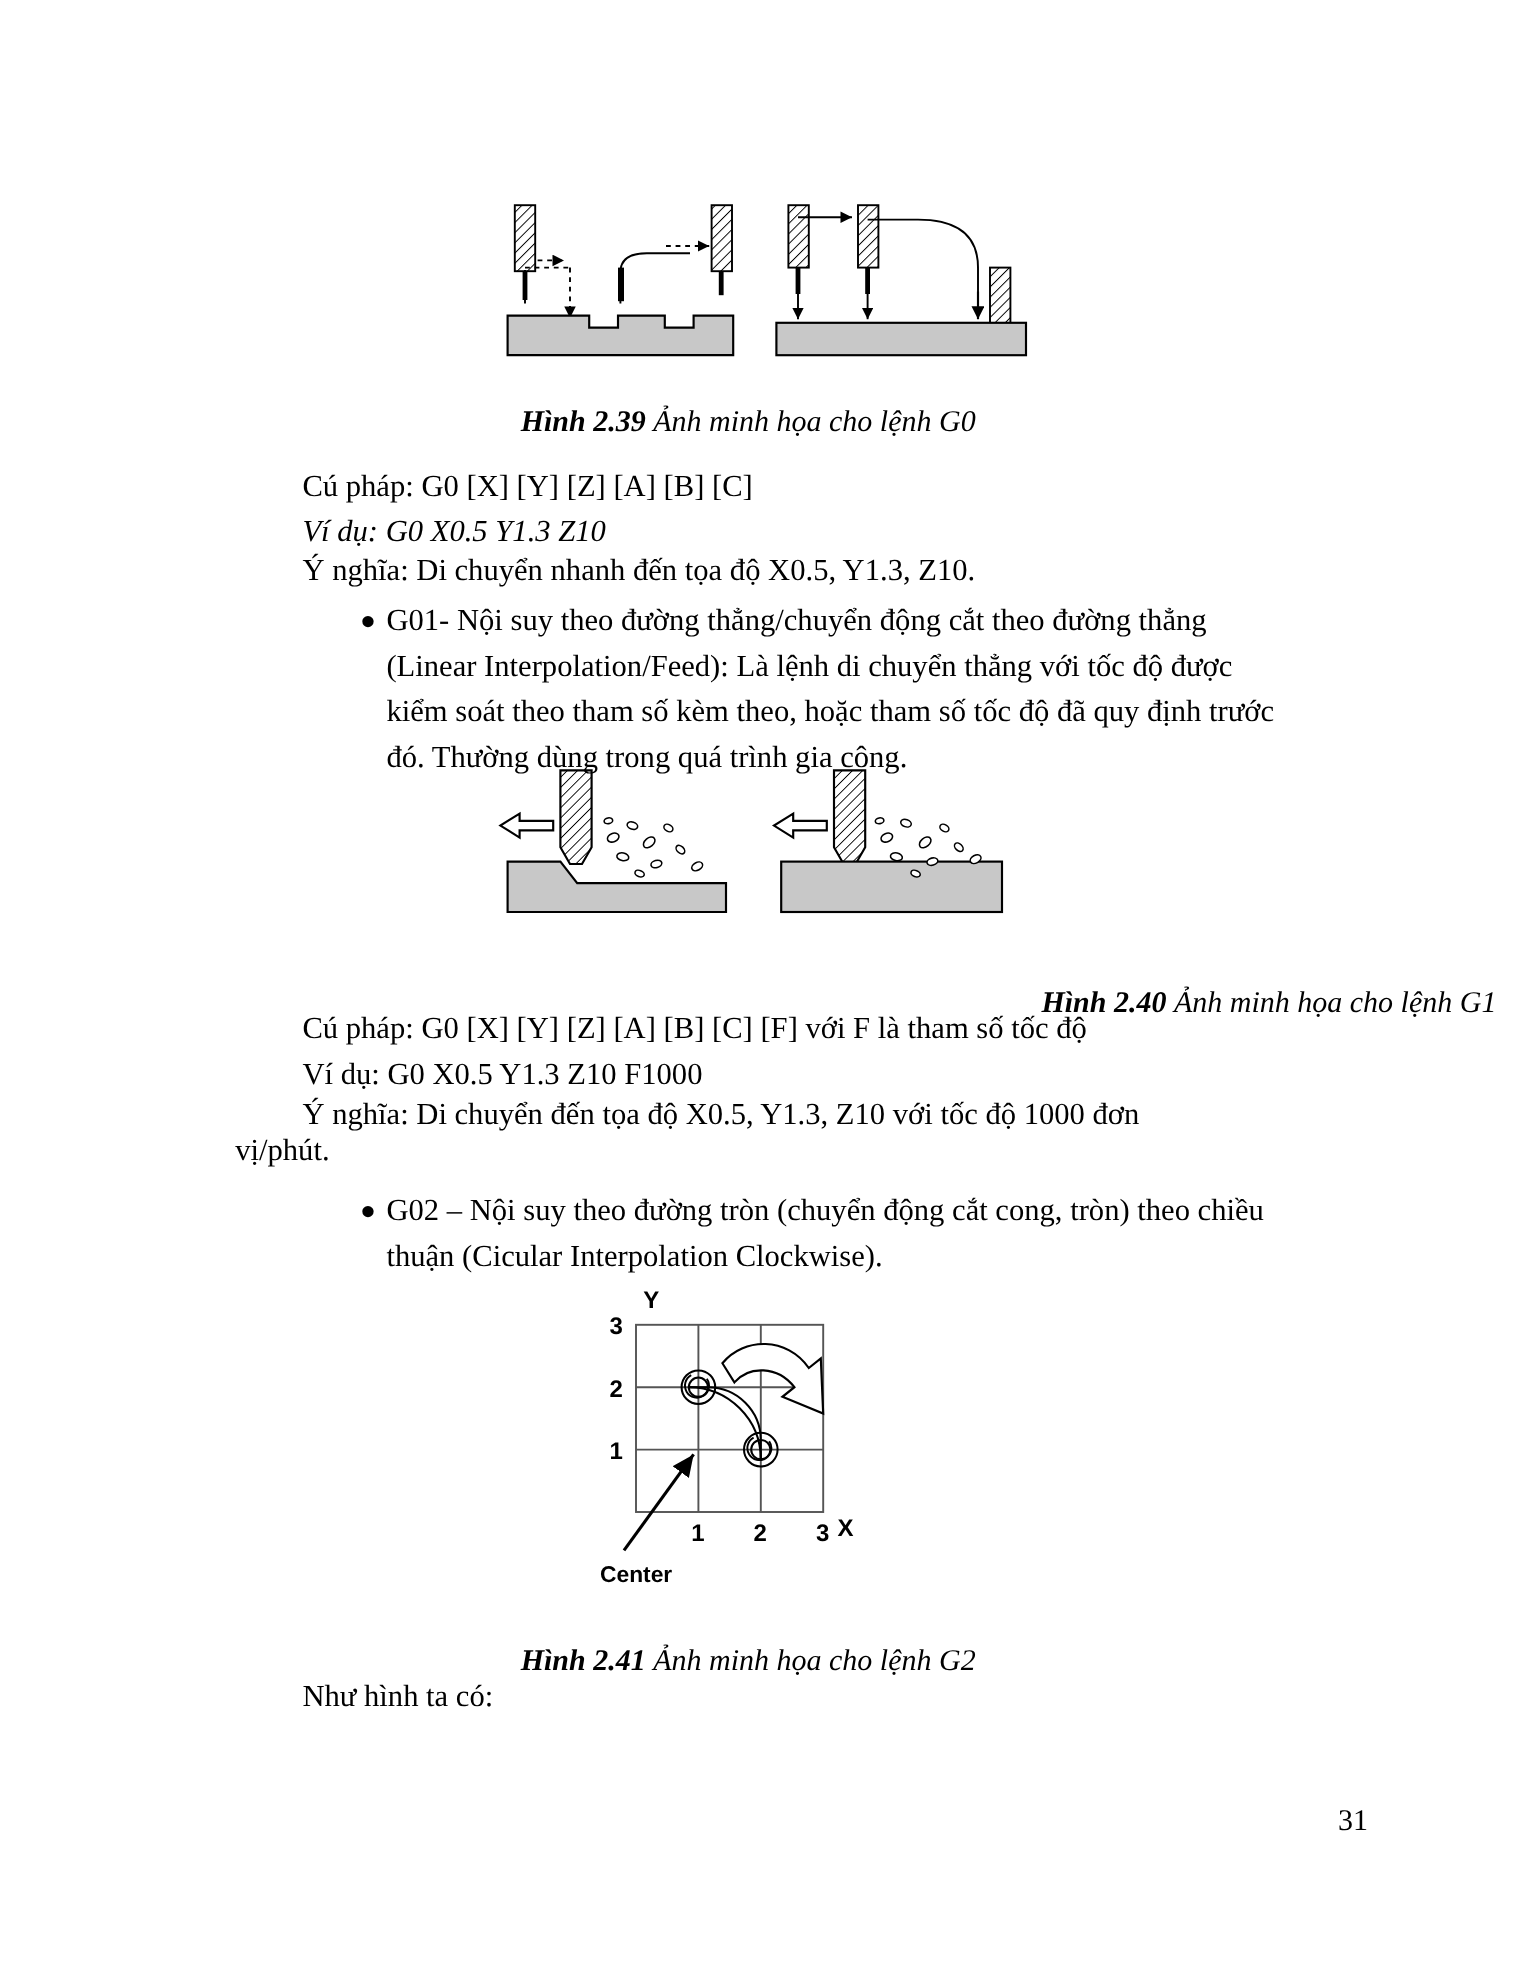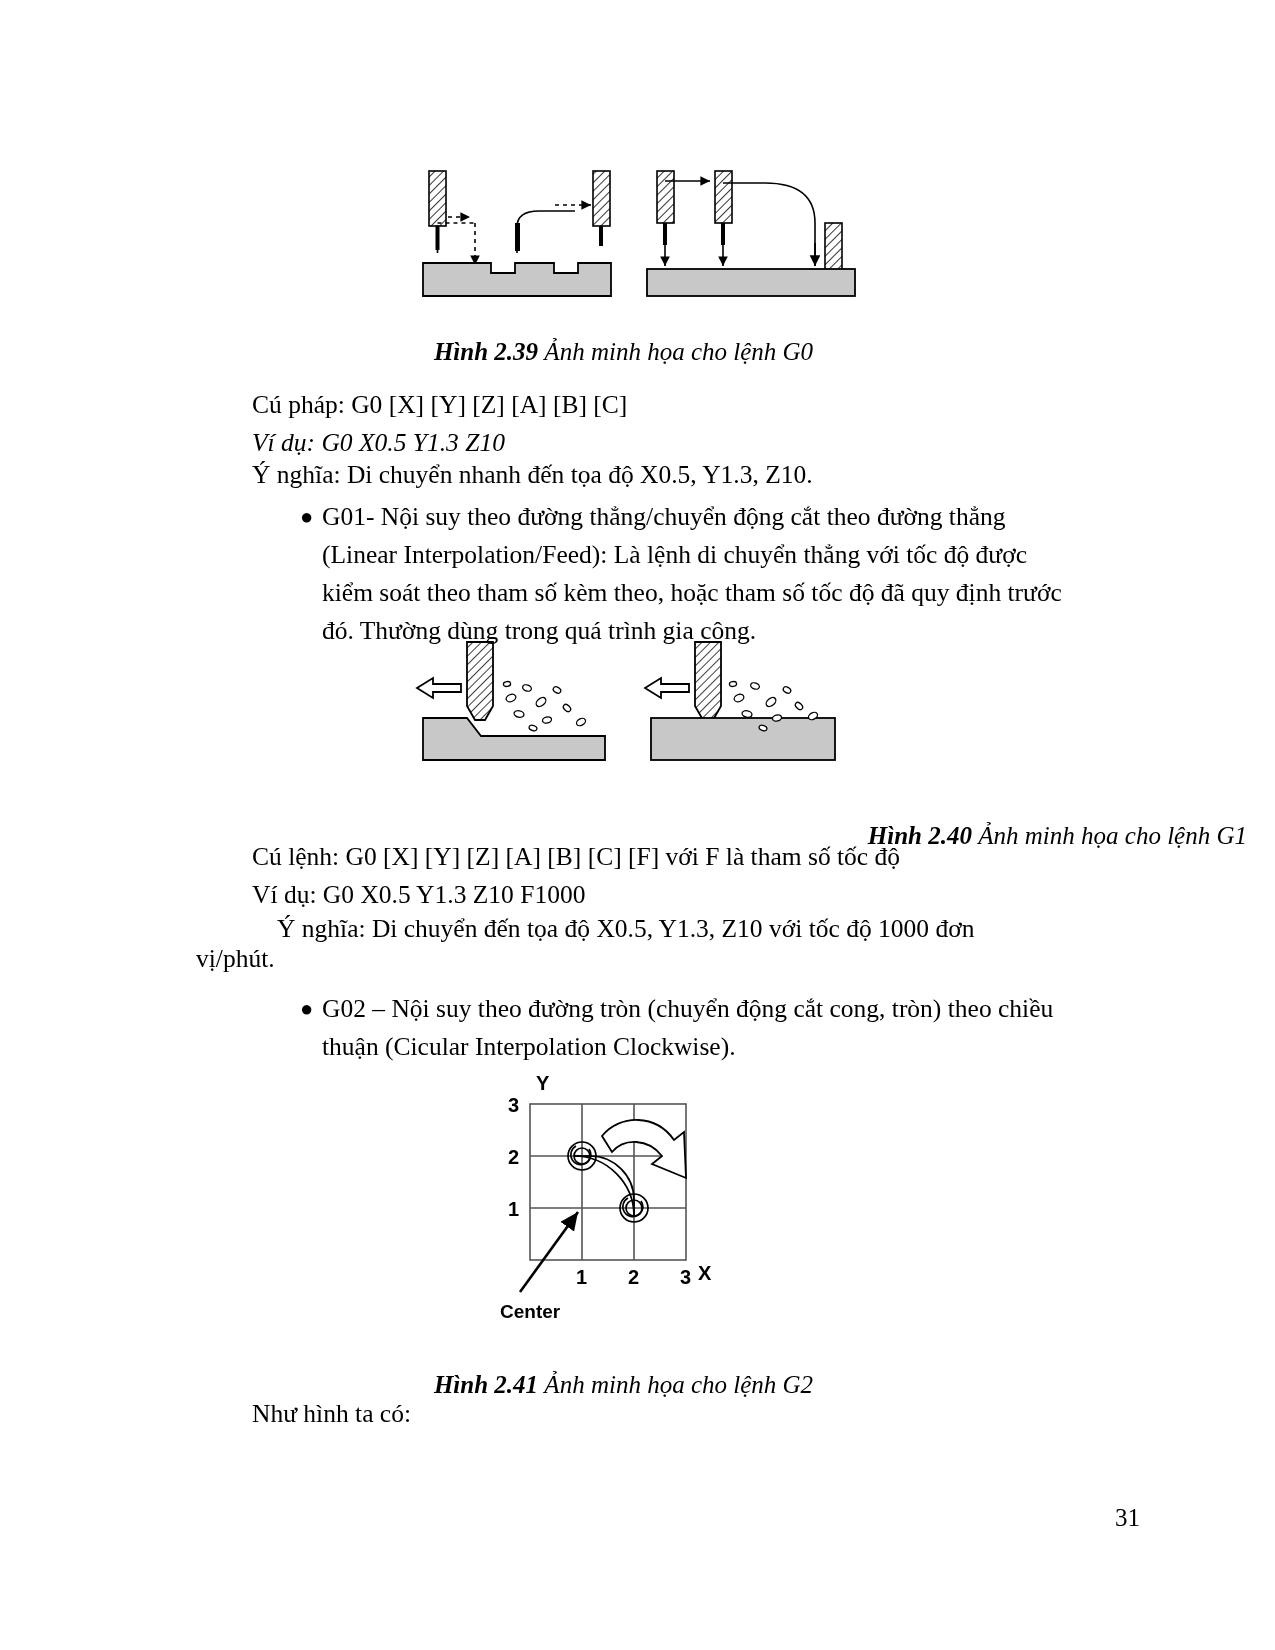--- a/index.html
+++ b/index.html
@@ -184,23 +184,23 @@
         <ellipse cx="318" cy="44" rx="3.6" ry="2.4" transform="rotate(-10 318 44)"></ellipse>
       </g>
     </svg>
   </div>
 
   <div class="caption" style="top:822px;text-align:right;">
     <b>Hình 2.40</b>
     <span>Ảnh minh họa cho lệnh G1</span>
   </div>
 
-  <div class="para body-text" style="left:252px; top:838px;">Cú lệnh: G0 [X] [Y] [Z] [A] [B] [C] [F] với F là tham số tốc độ</div>
+  <div class="para body-text" style="left:252px; top:838px;">Cú pháp: G0 [X] [Y] [Z] [A] [B] [C] [F] với F là tham số tốc độ</div>
   <div class="para body-text" style="left:252px; top:876px;">Ví dụ: G0 X0.5 Y1.3 Z10 F1000</div>
-  <div class="para body-text" style="left:252px; top:910px;margin-left:25px;">Ý nghĩa: Di chuyển đến tọa độ X0.5, Y1.3, Z10 với tốc độ 1000 đơn</div>
+  <div class="para body-text" style="left:252px; top:910px;">Ý nghĩa: Di chuyển đến tọa độ X0.5, Y1.3, Z10 với tốc độ 1000 đơn</div>
   <div class="para body-text" style="left:196px; top:940px;">vị/phút.</div>
 
   <div class="bullet-row" style="left:300px; top:990px; width:760px;">
     <span class="bullet-dot">●</span>
     <span class="bullet-body">
       <div>G02 – Nội suy theo đường tròn (chuyển động cắt cong, tròn) theo chiều</div>
       <div>thuận (Cicular Interpolation Clockwise).</div>
     </span>
   </div>
 

